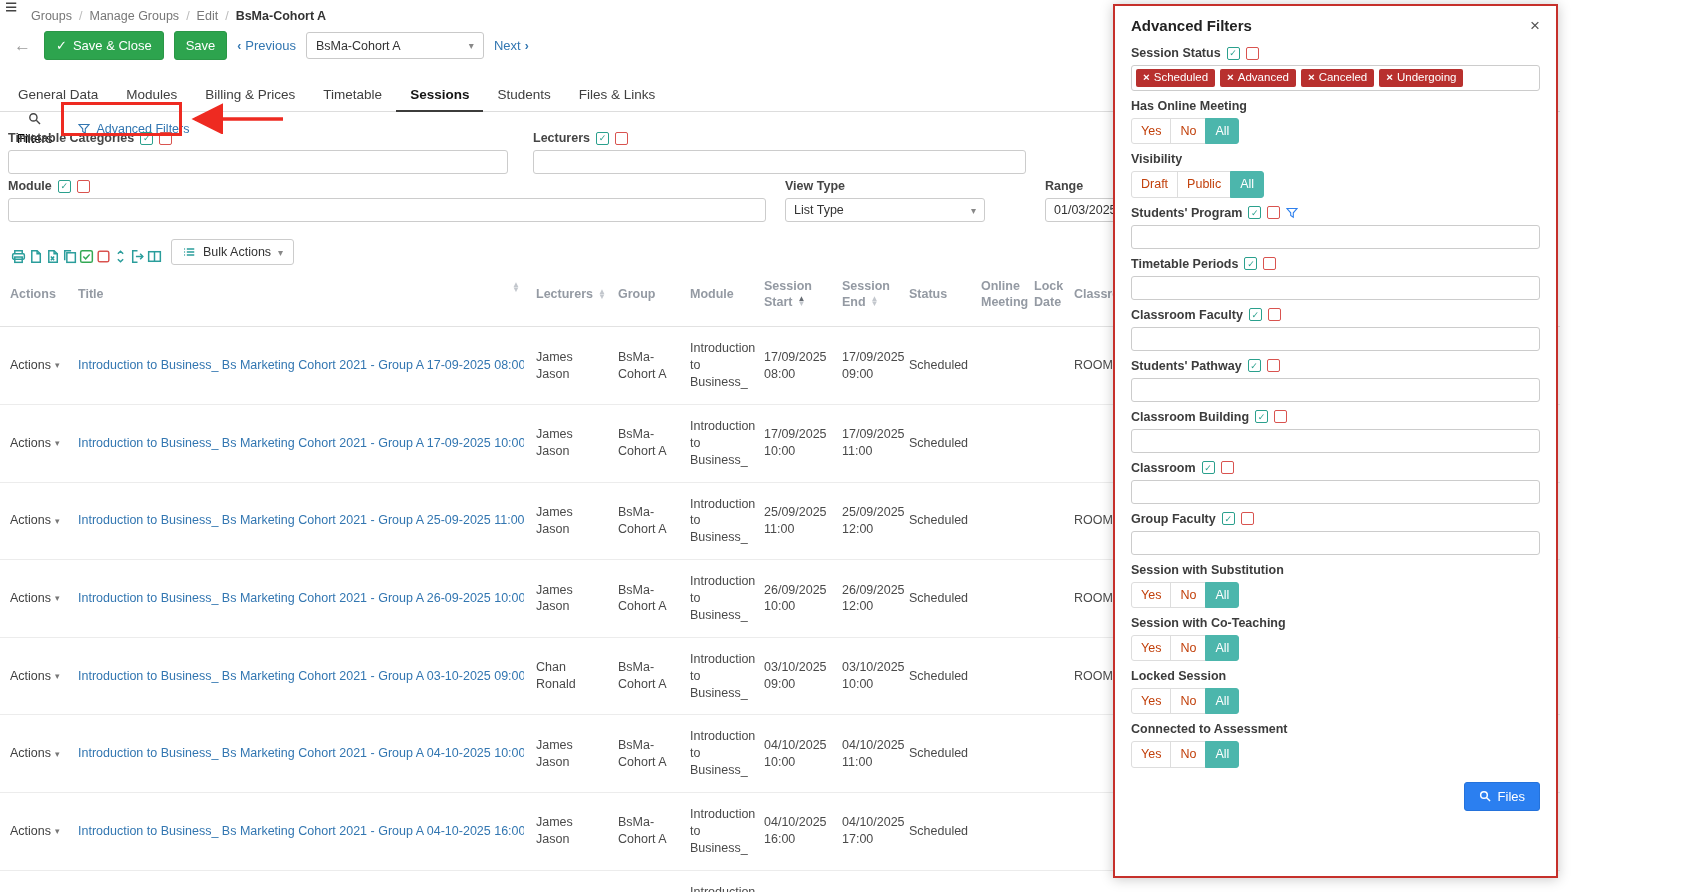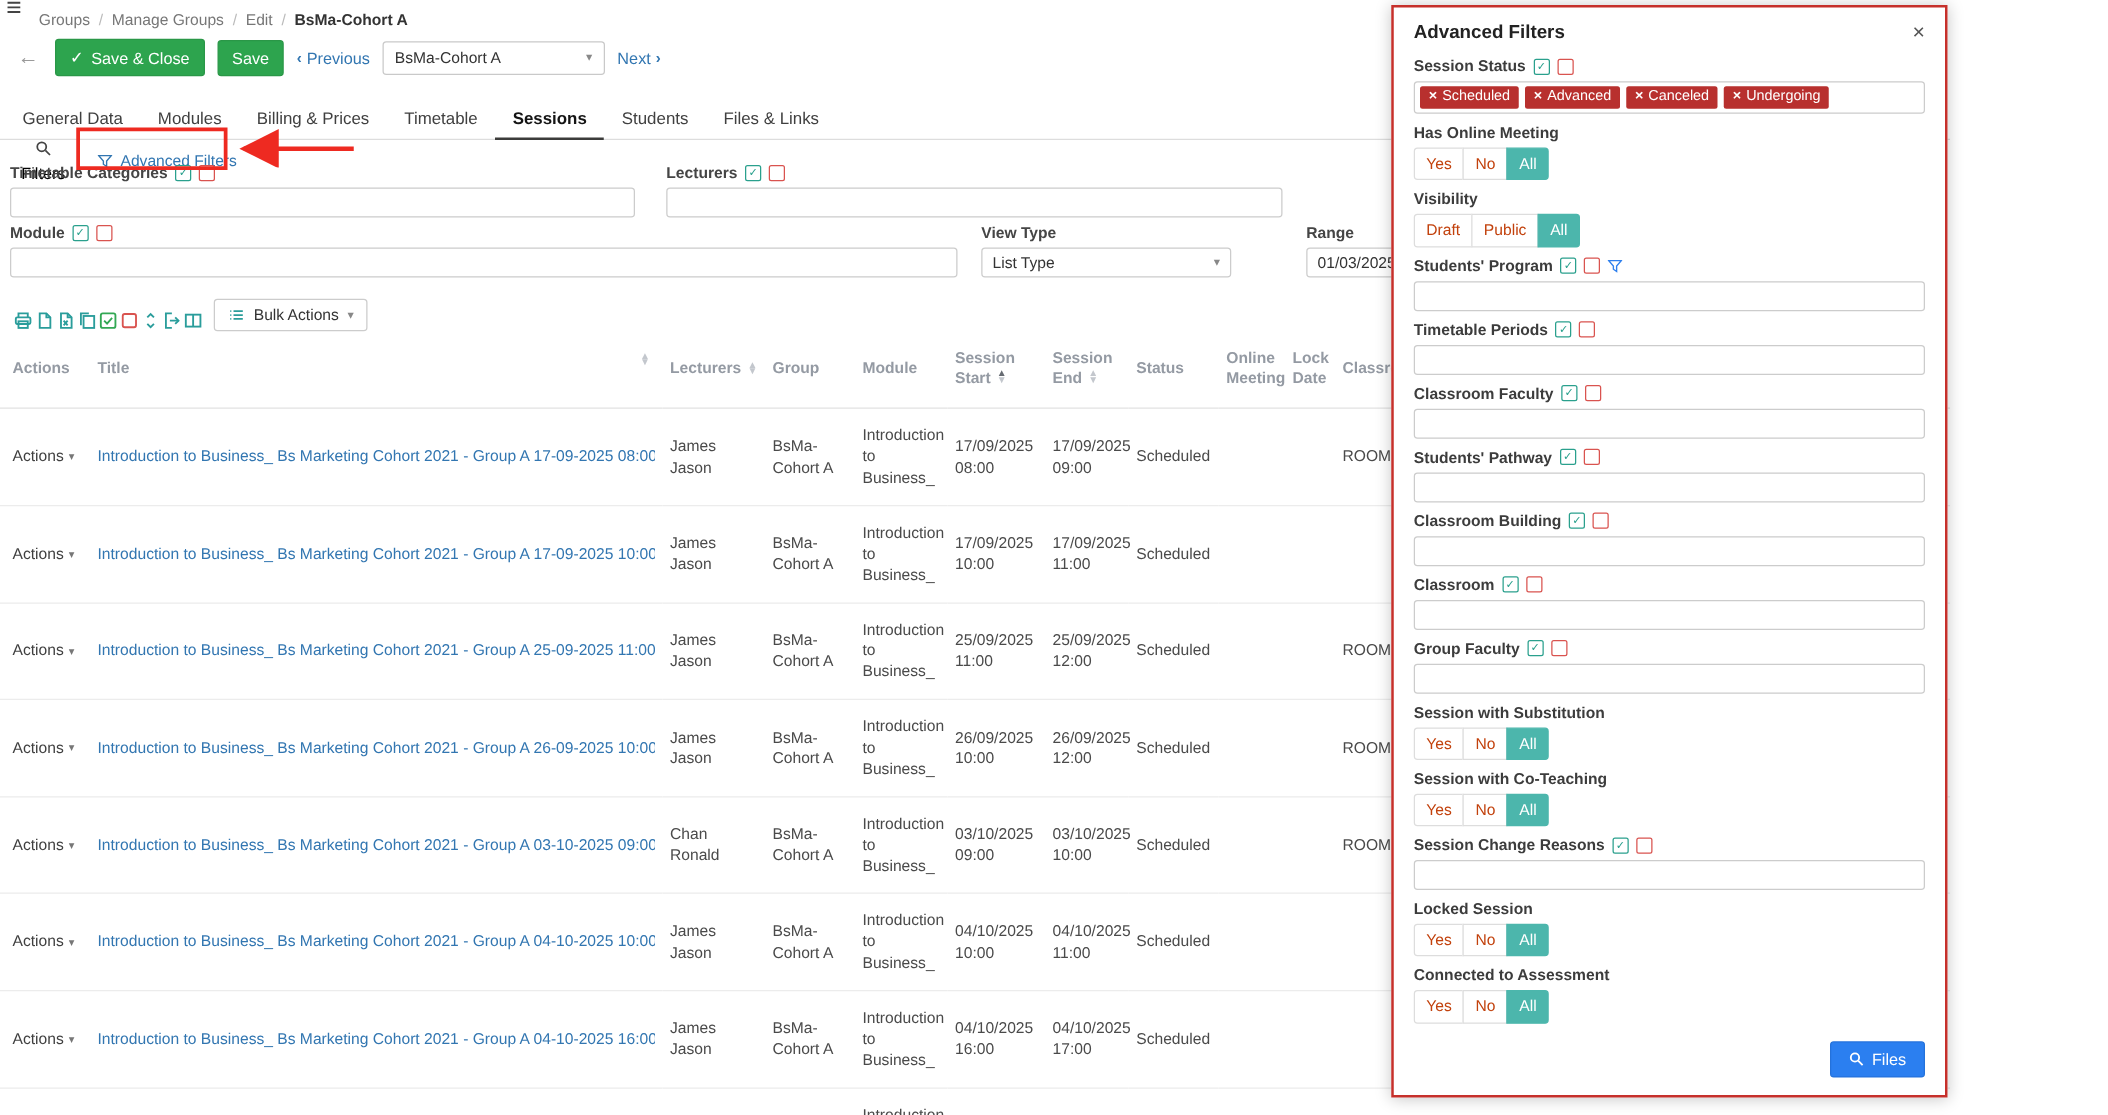--- a/index.html
+++ b/index.html
@@ -648,28 +648,20 @@
     <div class="pf-label">
         <span>Session with Co-Teaching</span>
       </div>
     <div class="tg">
       <button>Yes</button>
       <button>No</button>
       <button class="active">All</button>
     </div>
   </div>
 
-  <div class="pf">
-    <div class="pf-label">
-        <span>Session Change Reasons</span>
-        <span class="ic-check"></span>
-        <span class="ic-clear"></span>
-      </div>
-    <input class="pf-input" style="">
-  </div>
 
   <div class="pf">
     <div class="pf-label">
         <span>Locked Session</span>
       </div>
     <div class="tg">
       <button>Yes</button>
       <button>No</button>
       <button class="active">All</button>
     </div>

